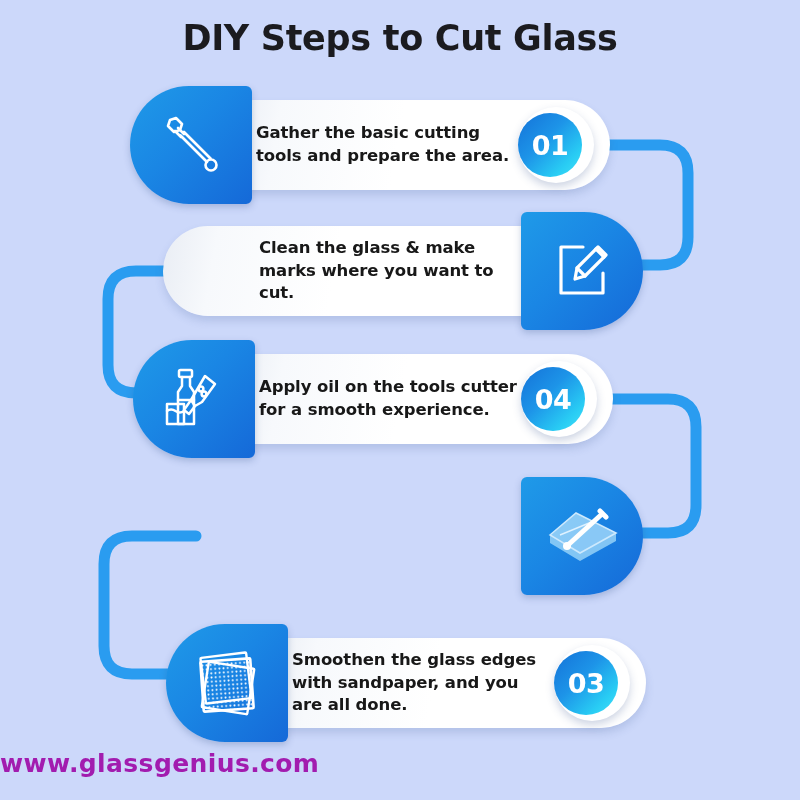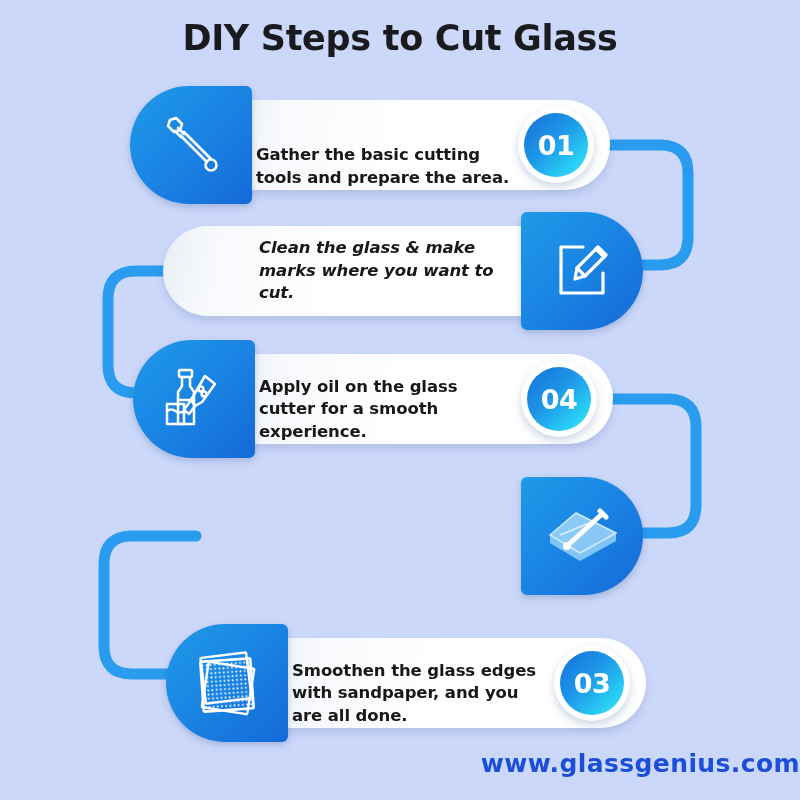--- a/index.html
+++ b/index.html
@@ -32,24 +32,24 @@
     letter-spacing: -0.3px;
     font-family: "DejaVu Sans", sans-serif;
   }
 
   
   .footer {
     position: absolute;
     bottom: 22px;
     left: 0;
     width: 800px;
-    text-align: right;
+    text-align: left;
     font-size: 25px;
     font-weight: bold;
-    color: #1d4ed8;
+    color: #a21caf;
     letter-spacing: 0.4px;
     margin-top: 35px;
   }
 
   
   .connector-layer {
     position: absolute;
     inset: 0;
     width: 800px;
     height: 800px;
@@ -96,21 +96,20 @@
     align-items: center;
     z-index: 3;
     box-shadow: 0 5px 9px rgba(60,90,150,0.18);
   }
   .step.left-icon .text-bar {
     left: 96px;
     right: 0;
     border-radius: 8px 45px 45px 8px;
     padding-left: 30px;
     padding-right: 96px;
-    align-items: flex-end;
   }
   .step.right-icon .text-bar {
     left: 0;
     right: 96px;
     border-radius: 45px 8px 8px 45px;
     padding-left: 96px;
     padding-right: 26px;
   }
 
   .step-text {
@@ -125,21 +124,20 @@
   .badge {
     position: absolute;
     top: 50%;
     transform: translateY(-50%);
     width: 76px;
     height: 76px;
     border-radius: 50%;
     background: #ffffff;
     display: flex;
     align-items: center;
-    justify-content: center;
     z-index: 6;
     box-shadow: 0 4px 8px rgba(55,85,145,0.25);
   }
   .badge-inner {
     width: 64px;
     height: 64px;
     border-radius: 50%;
     background: linear-gradient(135deg, #1472d8 0%, #1d94e8 42%, #29cdf4 78%, #45e0f8 100%);
     display: flex;
     align-items: center;
@@ -147,21 +145,21 @@
     color: #ffffff;
     font-size: 27px;
     font-weight: bold;
     letter-spacing: -0.5px;
   }
   .step.left-icon .badge { right: 16px; }
   .step.right-icon .badge { left: 16px; }
 
   
   #step-1 { left: 130px; top: 86px;  width: 480px; }
-  #step-2 { left: 163px; top: 212px; width: 480px; font-style: italic; }
+  #step-2 { left: 163px; top: 212px; width: 480px; }
   #step-3 { left: 133px; top: 340px; width: 480px; }
   #step-4 { left: 163px; top: 477px; width: 480px; }
   #step-5 { left: 166px; top: 624px; width: 480px; }
 
   .glass-sheet-fill { fill: #a9dcfb; opacity: 0.78; }
   .glass-sheet-edge { fill: #8ecdf6; opacity: 0.9; }
 </style>
 </head>
 <body>
 
@@ -230,21 +228,21 @@
           <path d="M10 49 Q 14 46 18.5 49 Q 23 52 27 49"></path>
 
           <path d="M48 14 L58 22 L45 40 L38 44 L34 38 Z"></path>
           <path d="M38 44 L32 52 L27 48 L34 38"></path>
           <circle cx="44" cy="27" r="2.4"></circle>
           <circle cx="47" cy="32" r="2.4"></circle>
         </svg>
       </span>
     </div>
     <div class="text-bar">
-      <div class="step-text">Apply oil on the glass cutter for a smooth experience.</div>
+      <div class="step-text">Apply oil on the tools cutter for a smooth experience.</div>
     </div>
     <div class="badge">
       <div class="badge-inner">04</div>
     </div>
   </div>
 
   <div class="step right-icon" id="step-4">
     <div class="icon-panel">
       <span>
         <svg width="80" height="74" viewBox="0 0 80 74">

